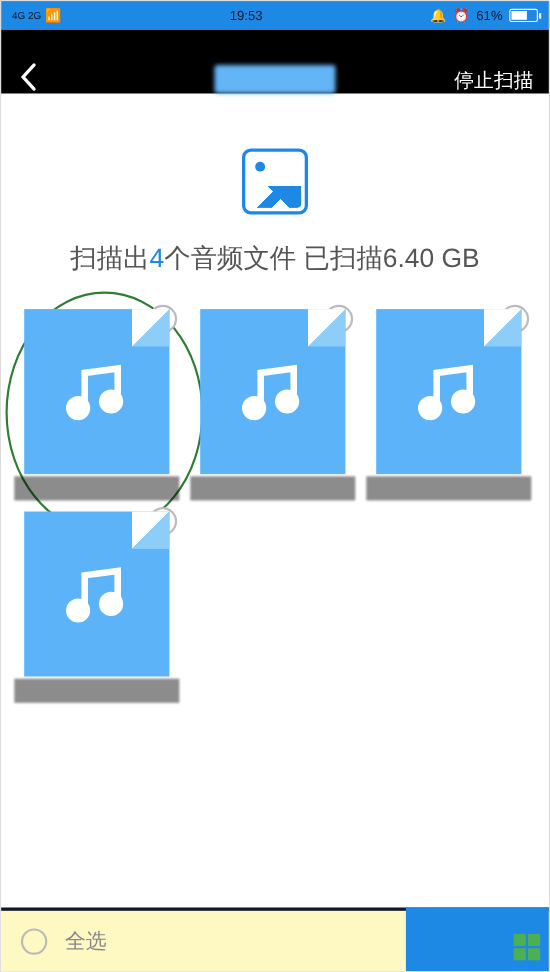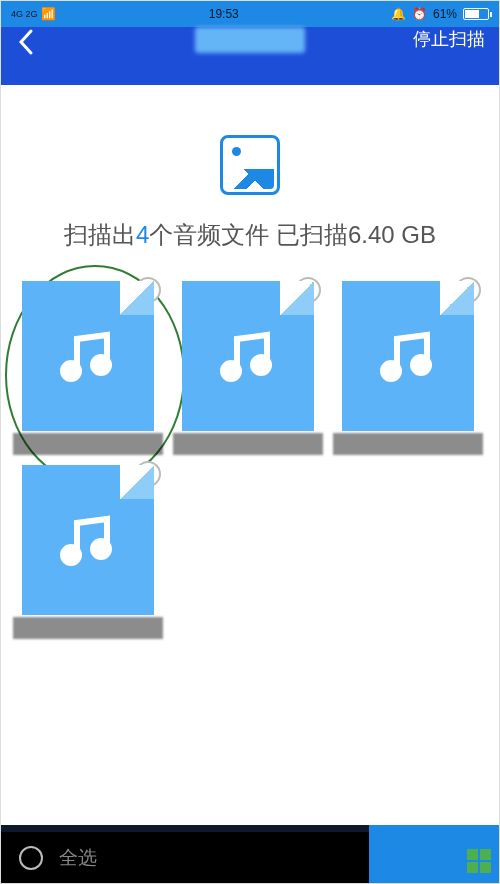--- a/index.html
+++ b/index.html
@@ -1,40 +1,40 @@
 <!DOCTYPE html>
 <html><head>
 <meta charset="utf-8">
 <style>
 *{margin:0;padding:0;box-sizing:border-box;font-family:-apple-system,"Helvetica Neue",Arial,sans-serif}
 body{width:500px;height:884px;background:#fff;position:relative;overflow:hidden;border:1px solid #ddd}
 .status-bar{height:26px;background:#1e88e5;color:#0f172a;display:flex;align-items:center;justify-content:space-between;padding:0 10px;font-size:12px}
 .status-left{display:flex;gap:4px;align-items:center}
 .status-right{display:flex;gap:6px;align-items:center}
 .sig{font-size:9px;line-height:1}
-.header{height:58px;background:#1d4ed8;color:#fff;display:flex;align-items:flex-start;padding:0 14px;position:relative}
+.header{height:58px;background:#000000;color:#fff;display:flex;align-items:flex-end;padding:0 14px;position:relative}
 .back{cursor:pointer}
 .title-mask{position:absolute;left:50%;transform:translateX(-50%);width:110px;height:26px;background:#64b5f6;border-radius:3px;filter:blur(2px)}
 .stop{margin-left:auto;font-size:18px;cursor:pointer}
 .body{padding:50px 20px 0;text-align:center}
 .img-frame{width:60px;height:60px;border:3px solid #1e88e5;border-radius:8px;margin:0 auto 24px;position:relative;background:#fff}
 .img-frame::before{content:"";position:absolute;top:9px;left:9px;width:9px;height:9px;background:#1e88e5;border-radius:50%}
 .img-frame::after{content:"";position:absolute;bottom:3px;left:3px;right:3px;height:20px;background:linear-gradient(135deg,transparent 40%,#1e88e5 40%,#1e88e5 60%,transparent 60%),linear-gradient(45deg,transparent 55%,#1e88e5 55%);border-radius:0 0 4px 4px}
 .scan-title{font-size:24px;color:#333;margin-bottom:22px}
 .scan-sub{font-size:24px;color:#555}
 .scan-sub .n{color:#1e88e5}
 .grid{display:flex;flex-wrap:wrap;gap:10px;padding:30px 12px 0;position:relative}
 .item{width:150px;position:relative}
 .thumb{width:132px;height:150px;background:#5cb3f7;margin:0 auto;position:relative;display:flex;align-items:center;justify-content:center}
 .thumb::before{content:"";position:absolute;top:0;right:0;width:34px;height:34px;background:linear-gradient(135deg,#fff 50%,#8fcdf9 50%)}
 .note{stroke:#fff;stroke-width:6;fill:none}
 .check{position:absolute;top:-4px;right:2px;width:26px;height:26px;border:2px solid #bbb;border-radius:50%;background:#fff}
 .label{height:22px;background:rgba(0,0,0,.45);margin-top:2px;filter:blur(1px)}
 .circle-anno{position:absolute;top:-16px;left:-8px;width:180px;height:220px;border:2px solid #2e7d32;border-radius:50%;pointer-events:none}
-.footer{position:absolute;bottom:0;left:0;right:0;height:58px;border-top:7px solid #0f172a;display:flex;align-items:center;padding:0 18px;background:#000000}
+.footer{position:absolute;bottom:0;left:0;right:0;height:58px;border-top:3px solid #0f172a;display:flex;align-items:center;padding:0 18px;background:#fef9c3}
 .sel-circle{width:24px;height:24px;border:2px solid #bbb;border-radius:50%;margin-right:16px}
 .sel-text{font-size:19px;color:#888}
 .cta{position:absolute;right:0;bottom:0;width:130px;height:58px;background:#1e88e5}
 .watermark{position:absolute;right:8px;bottom:10px;display:flex;align-items:center;gap:6px;color:#2e7d32;font-size:13px;font-weight:bold;z-index:5}
 .wm-logo{width:24px;height:24px;display:grid;grid-template-columns:1fr 1fr;grid-template-rows:1fr 1fr;gap:2px}
 .wm-logo span{background:#4caf50}
 .battery{width:26px;height:12px;border:1px solid #fff;border-radius:2px;position:relative;display:inline-block}
 .battery::after{content:"";position:absolute;right:-4px;top:3px;width:2px;height:5px;background:#fff}
 .battery-fill{position:absolute;left:1px;top:1px;bottom:1px;width:60%;background:#fff}
 </style>

